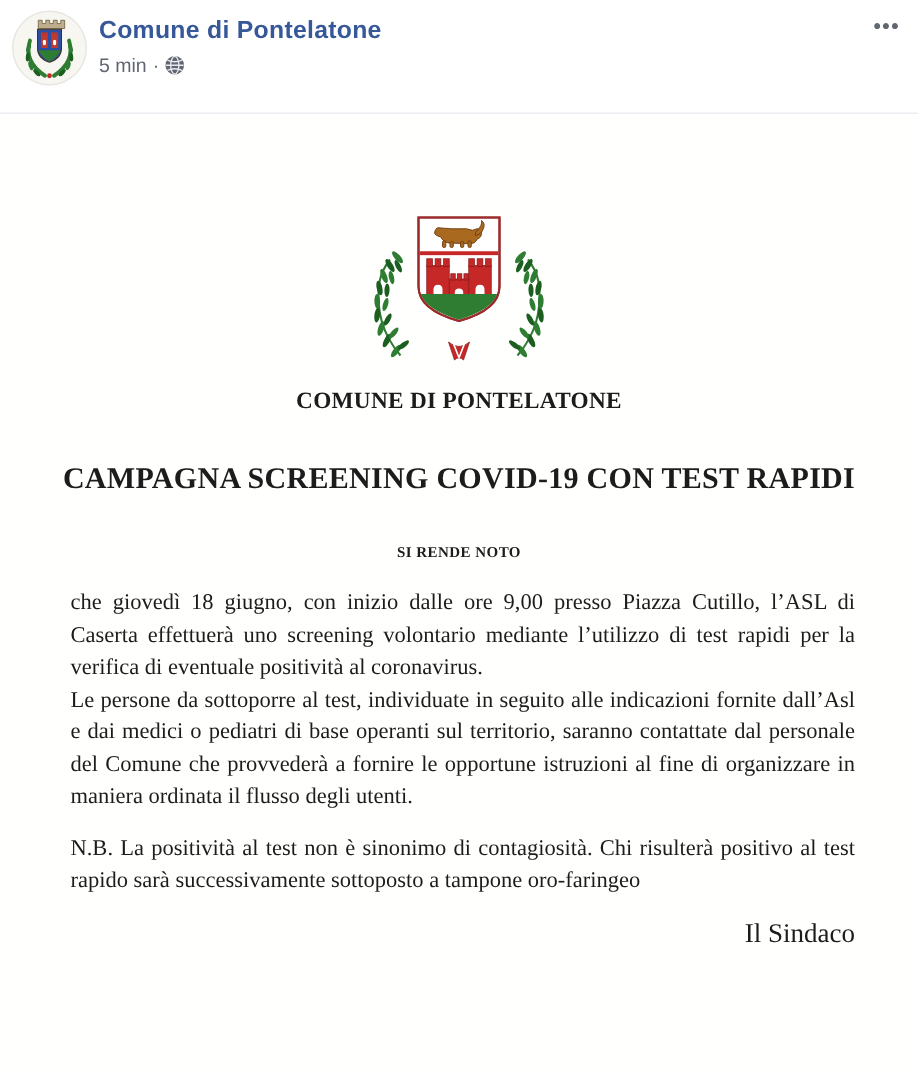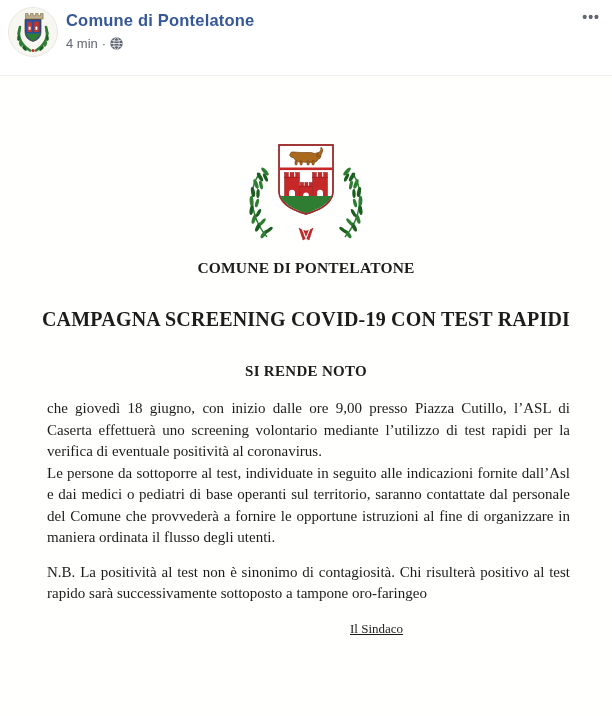--- a/index.html
+++ b/index.html
@@ -56,33 +56,33 @@
   .crest { display: block; margin: 68px auto 0; }
   .doc-heading {
     text-align: center; font-weight: bold; font-size: 15.5px;
     margin: 15px 0 0 0; letter-spacing: 0.2px;
   }
   .doc-campaign {
     text-align: center; font-weight: bold; font-size: 20px;
     margin: 31px 0 0 0; letter-spacing: 0.2px;
   }
   .doc-notice {
-    text-align: center; font-weight: bold; font-size: 15px;
+    text-align: center; font-weight: bold; font-size: 10px;
     margin: 32px 0 0 0; letter-spacing: 0.3px;
   }
   .doc-body {
     margin: 18px 42px 0 47px;
     font-size: 15px; line-height: 21.5px;
     text-align: justify;
   }
   .doc-body p { margin: 0; }
   .doc-body p.nb { margin-top: 13px; }
   .signature {
     width: 220px; margin: 13px 0 0 350px;
-    text-align: left; font-size: 13px; line-height: 21.5px; text-decoration: underline;
+    text-align: right; font-size: 18px; line-height: 21.5px;
   }
 </style>
 </head>
 <body>
 
 <div class="post-header">
 
   <div class="avatar">
     <span>
       <svg width="48" height="48" viewBox="0 0 48 48">
@@ -116,21 +116,21 @@
         <ellipse cx="36.5" cy="36" rx="3" ry="1.3" fill="#2e7d32" transform="rotate(110 36.5 36)"></ellipse>
         <ellipse cx="32.5" cy="40.5" rx="3" ry="1.3" fill="#1b5e20" transform="rotate(135 32.5 40.5)"></ellipse>
         <circle cx="24" cy="42.5" r="1.6" fill="#c62828"></circle>
       </svg>
     </span>
   </div>
 
   <a class="author-name">Comune di Pontelatone</a>
 
   <div class="post-meta">
-    <span>4 min</span>
+    <span>5 min</span>
     <span class="sep">·</span>
     <span style="display:inline-flex;">
       <svg width="13" height="13" viewBox="0 0 13 13">
         <circle cx="6.5" cy="6.5" r="6.2" fill="#606770"></circle>
         <ellipse cx="6.5" cy="6.5" rx="2.7" ry="5.9" fill="none" stroke="#e9eaef" stroke-width="0.9"></ellipse>
         <line x1="0.6" y1="6.5" x2="12.4" y2="6.5" stroke="#e9eaef" stroke-width="0.9"></line>
         <path d="M1.6 3.1 Q6.5 5.3 11.4 3.1" fill="none" stroke="#e9eaef" stroke-width="0.9"></path>
         <path d="M1.6 9.9 Q6.5 7.7 11.4 9.9" fill="none" stroke="#e9eaef" stroke-width="0.9"></path>
       </svg>
     </span>

